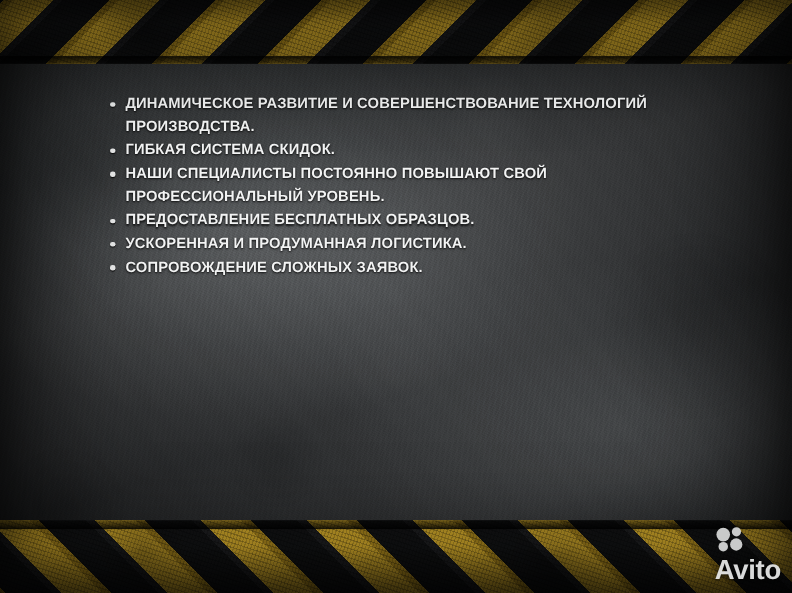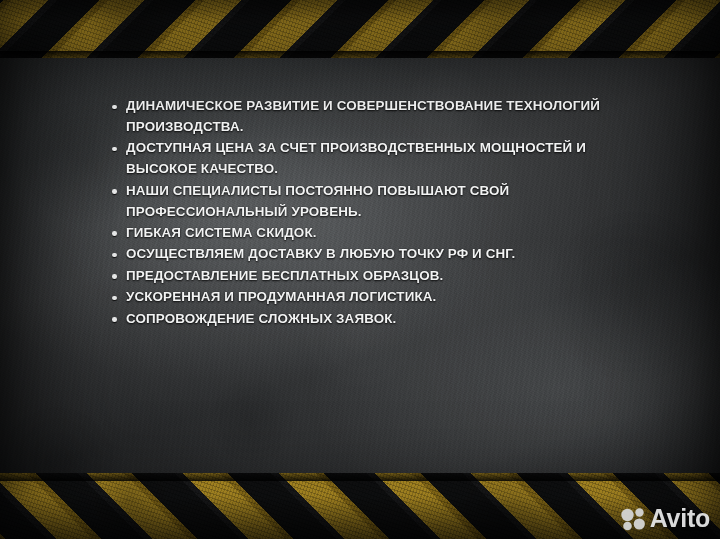--- a/index.html
+++ b/index.html
@@ -117,21 +117,21 @@
 
   
   .content {
     position: absolute;
     left: 96px;
     top: 80px;
     width: 560px;
   }
   ul.bullets {
     list-style: none;
-    margin: 16px;
+    margin: 4px;
     padding: 0;
   }
   ul.bullets li {
     position: relative;
     padding-left: 14px;
     margin: 0 0 0.5px 0;
     color: #f2f3f3;
     font-size: 13.4px;
     font-weight: bold;
     line-height: 20.9px;
@@ -151,23 +151,23 @@
     background: #e8e9e9;
     box-shadow: 0 1px 1px rgba(0,0,0,0.8);
   }
 
   
   .watermark {
     position: absolute;
     right: 10px;
     bottom: 8px;
     display: flex;
-    align-items: center;
     gap: 4px;
     opacity: 0.93;
+    flex-direction: column;
   }
   .wm-mark {
     display: block;
   }
   .wm-text {
     color: #e9eaea;
     font-size: 25px;
     font-weight: bold;
     letter-spacing: -0.01em;
     line-height: 1;
@@ -185,24 +185,22 @@
   <div class="hazard hazard-top">
     <div class="stripes"></div>
     <div class="weather"></div>
     <div class="shade"></div>
     <div class="edge"></div>
   </div>
 
   <div class="content">
     <ul class="bullets">
       <li>ДИНАМИЧЕСКОЕ РАЗВИТИЕ И СОВЕРШЕНСТВОВАНИЕ ТЕХНОЛОГИЙ ПРОИЗВОДСТВА.</li>
-      <li>ДОСТУПНАЯ ЦЕНА ЗА СЧЕТ ПРОИЗВОДСТВЕННЫХ МОЩНОСТЕЙ И ВЫСОКОЕ КАЧЕСТВО.</li>
+      <li>ГИБКАЯ СИСТЕМА СКИДОК.</li>
       <li>НАШИ СПЕЦИАЛИСТЫ ПОСТОЯННО ПОВЫШАЮТ СВОЙ ПРОФЕССИОНАЛЬНЫЙ УРОВЕНЬ.</li>
-      <li>ГИБКАЯ СИСТЕМА СКИДОК.</li>
-      <li>ОСУЩЕСТВЛЯЕМ ДОСТАВКУ В ЛЮБУЮ ТОЧКУ РФ И СНГ.</li>
       <li>ПРЕДОСТАВЛЕНИЕ БЕСПЛАТНЫХ ОБРАЗЦОВ.</li>
       <li>УСКОРЕННАЯ И ПРОДУМАННАЯ ЛОГИСТИКА.</li>
       <li>СОПРОВОЖДЕНИЕ СЛОЖНЫХ ЗАЯВОК.</li>
     </ul>
   </div>
 
   <div class="hazard hazard-bottom">
     <div class="stripes"></div>
     <div class="weather"></div>
     <div class="shade"></div>

